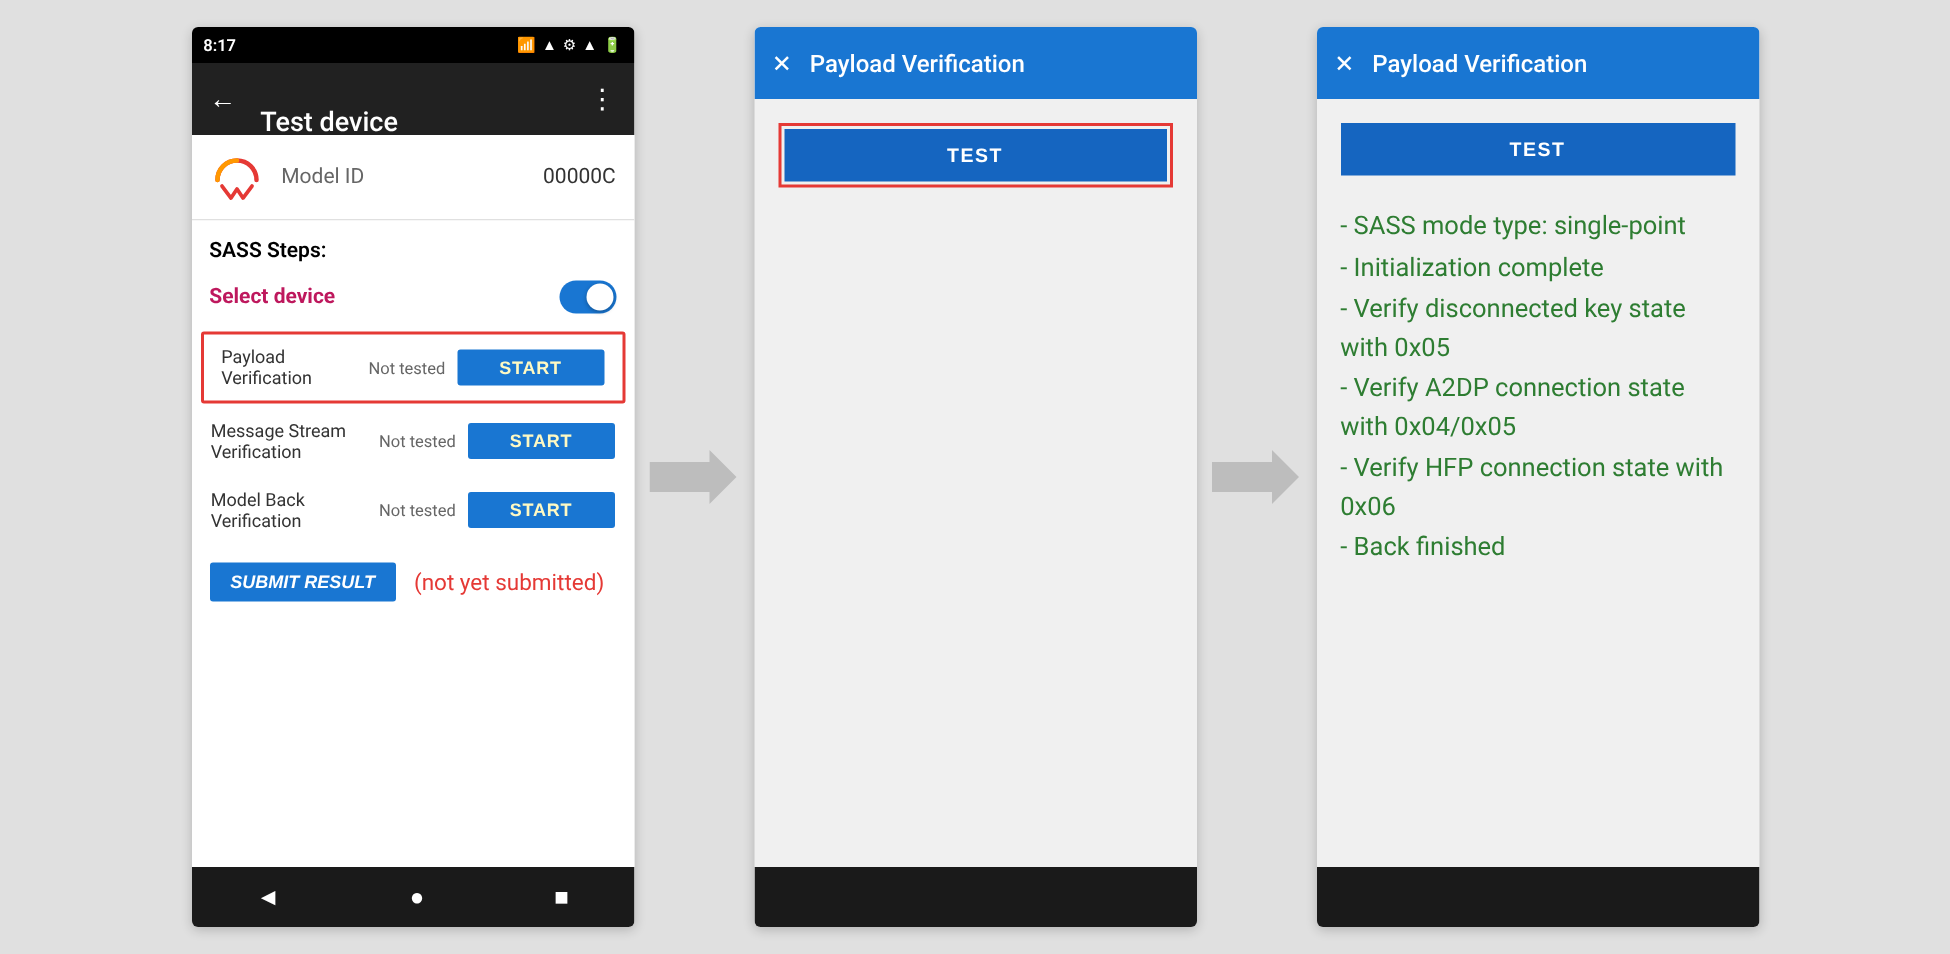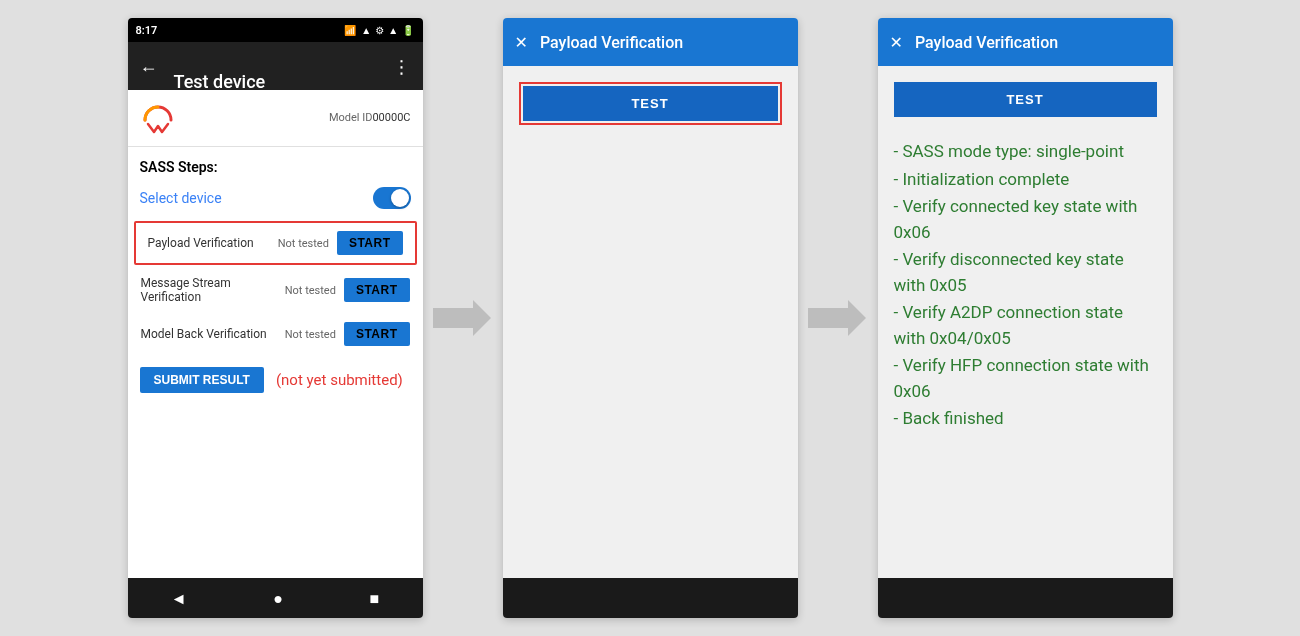--- a/index.html
+++ b/index.html
@@ -127,22 +127,22 @@
       border-bottom: 1px solid #e0e0e0;
       flex-shrink: 0;
     }
 
     .device-details {
       flex: 1;
     }
 
     .device-details .row {
       display: flex;
-      justify-content: flex-end;
-      font-size: 11px;
+      justify-content: space-between;
+      font-size: 14px;
       color: #333;
       line-height: 1.6;
     }
 
     .device-details .label {
       color: #666;
     }
 
     
     .sass-section {
@@ -160,22 +160,22 @@
 
     .select-device-row {
       display: flex;
       align-items: center;
       justify-content: space-between;
       padding: 6px 12px 10px;
     }
 
     .select-device-label {
       font-size: 14px;
-      font-weight: 400;
-      color: #3b82f6;
+      font-weight: 700;
+      color: #be185d;
     }
 
     
     .toggle {
       width: 38px;
       height: 22px;
       background: #1976d2;
       border-radius: 11px;
       position: relative;
     }
@@ -215,23 +215,23 @@
 
     .step-status {
       font-size: 11px;
       color: #666;
       width: 60px;
       text-align: right;
     }
 
     .start-btn {
       background: #1976d2;
-      color: #000000;
+      color: #fef9c3;
       border: none;
-      padding: 5px 12px;
+      padding: 5px 28px;
       font-size: 12px;
       font-weight: 600;
       border-radius: 2px;
       cursor: pointer;
       text-transform: uppercase;
       letter-spacing: 0.5px;
     }
 
     
     .submit-row {
@@ -244,20 +244,21 @@
     .submit-btn {
       background: #1976d2;
       color: #fff;
       border: none;
       padding: 6px 14px;
       font-size: 12px;
       font-weight: 600;
       border-radius: 2px;
       cursor: pointer;
       text-transform: uppercase;
+      font-style: italic;
     }
 
     .not-submitted {
       font-size: 15px;
       color: #e53935;
     }
 
     
     .nav-bar {
       background: #1a1a1a;
@@ -471,21 +472,20 @@
     <div class="dialog-top-bar">
       <span class="close-icon">✕</span>
       <span class="dialog-title">Payload Verification</span>
     </div>
     <div class="dialog-content">
       <button class="test-btn-no-border">TEST</button>
       <div class="result-lines">
 
       <span class="result-line">- SASS mode type: single-point</span>
           <span class="result-line">- Initialization complete</span>
-          <span class="result-line">- Verify connected key state with 0x06</span>
           <span class="result-line">- Verify disconnected key state with 0x05</span>
           <span class="result-line">- Verify A2DP connection state with 0x04/0x05</span>
           <span class="result-line">- Verify HFP connection state with 0x06</span>
           <span class="result-line">- Back finished</span>
         </div>
     </div>
     <div class="dialog-nav-bar"></div>
   </div>
 
 </div>

